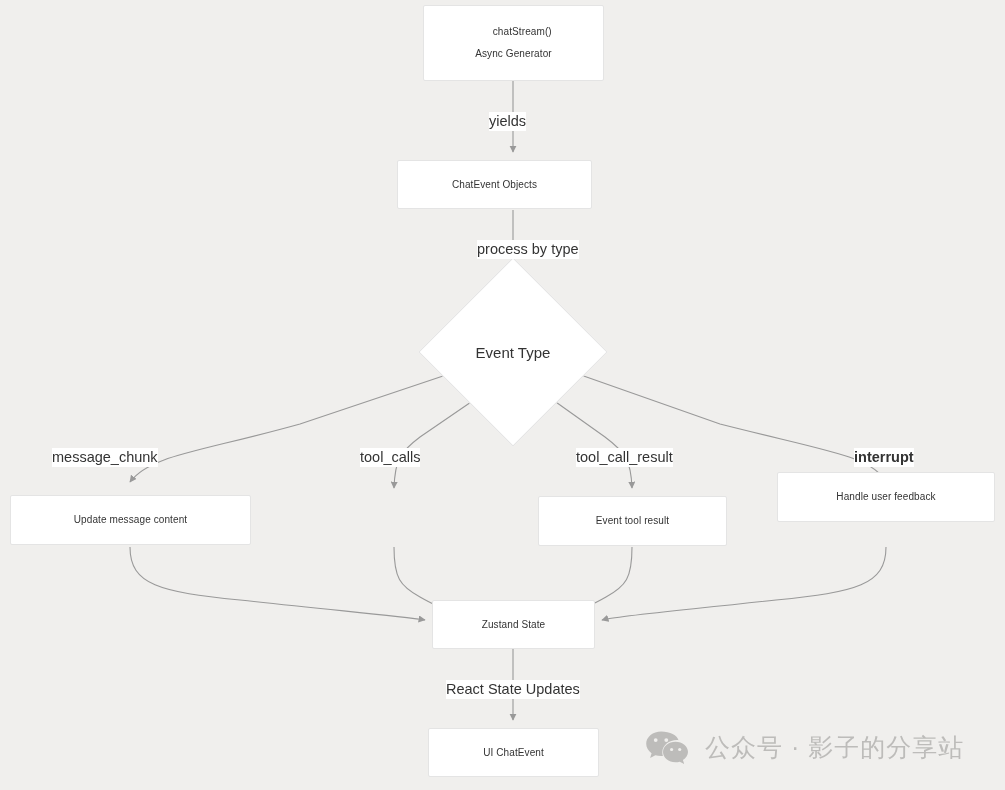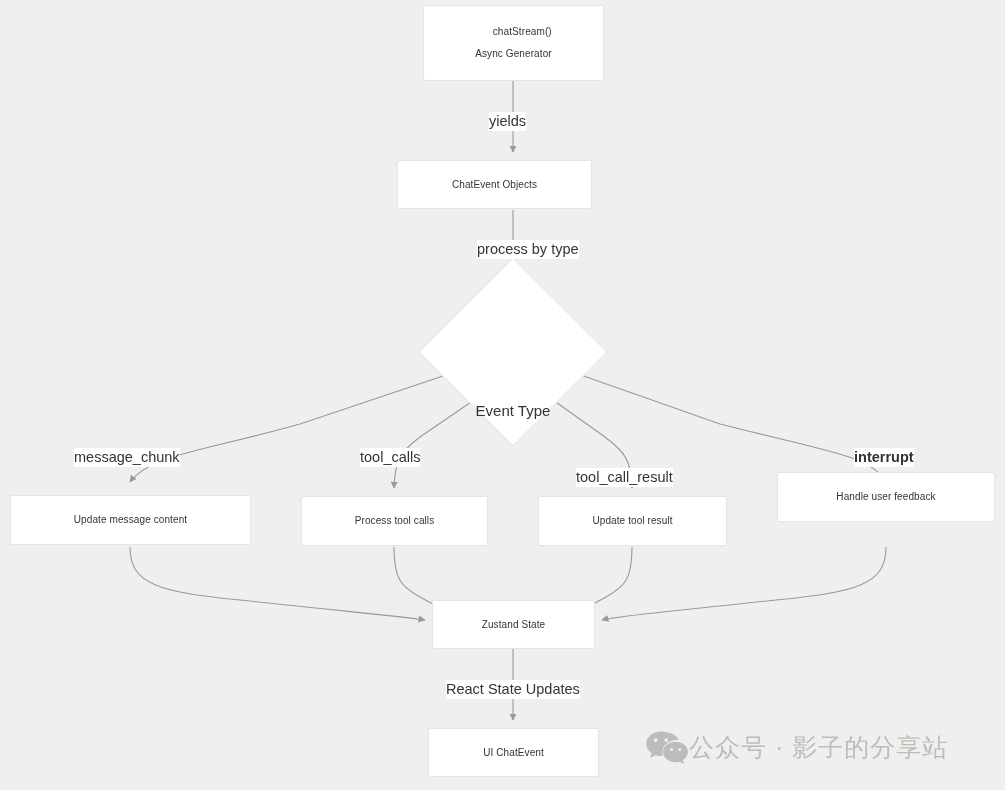--- a/index.html
+++ b/index.html
@@ -66,21 +66,21 @@
     color: #333333;
     font-size: 14.5px;
     line-height: 19px;
     padding: 0 0;
     white-space: nowrap;
   }
   .watermark {
     position: absolute;
     display: flex;
     align-items: center;
-    gap: 0;
+    gap: 16px;
     color: #bdbcba;
     font-size: 25px;
     letter-spacing: 1px;
     user-select: none;
   }
   .wm-icon { display: block; }
 </style>
 </head>
 <body>
 
@@ -114,57 +114,54 @@
   <div class="node" style="left:423px; top:5px; width:181px; height:76px;">
     <span class="nlabel">chatStream()
 Async Generator</span>
   </div>
 
   <div class="node" style="left:397px; top:160px; width:195px; height:49px;">
     <span class="nlabel">ChatEvent Objects</span>
   </div>
 
   <div class="diamond" style="left:446px; top:285px;"></div>
-  <div class="diamond-text" style="left:446px; top:285px; width:134px; height:134px;align-items:flex-end;">
+  <div class="diamond-text" style="left:446px; top:285px; width:134px; height:134px;">
     <span>Event Type</span>
   </div>
 
   <div class="node" style="left:10px; top:495px; width:241px; height:50px;">
     <span class="nlabel">Update message content</span>
   </div>
 
-  <div class="node" style="left:301px; top:496px; width:187px; height:50px;">
-    <span class="nlabel">Process tool calls</span>
-  </div>
 
   <div class="node" style="left:538px; top:496px; width:189px; height:50px;">
-    <span class="nlabel">Update tool result</span>
+    <span class="nlabel">Event tool result</span>
   </div>
 
   <div class="node" style="left:777px; top:472px; width:218px; height:50px;">
     <span class="nlabel">Handle user feedback</span>
   </div>
 
   <div class="node" style="left:432px; top:600px; width:163px; height:49px;">
     <span class="nlabel">Zustand State</span>
   </div>
 
   <div class="node" style="left:428px; top:728px; width:171px; height:49px;">
     <span class="nlabel">UI ChatEvent</span>
   </div>
 
   <div class="edge-label" style="left:489px; top:112px;">yields</div>
 
   <div class="edge-label" style="left:454px; top:240px;margin-left:23px;">process by type</div>
 
-  <div class="edge-label" style="left:74px; top:448px;">message_chunk</div>
+  <div class="edge-label" style="left:52px; top:448px;">message_chunk</div>
 
   <div class="edge-label" style="left:360px; top:448px;">tool_calls</div>
 
-  <div class="edge-label" style="left:576px; top:448px;margin-top:20px;">tool_call_result</div>
+  <div class="edge-label" style="left:576px; top:448px;">tool_call_result</div>
 
   <div class="edge-label" style="left:854px; top:448px;font-weight:bold;">interrupt</div>
 
   <div class="edge-label" style="left:438px; top:680px;margin-left:8px;">React State Updates</div>
 
   <div class="watermark" style="left:645px; top:730px;">
     <svg class="wm-icon" width="44" height="34" viewBox="0 0 44 34">
       <g fill="#bdbcba">
         <path d="M16.2 1.5C7.9 1.5 1.2 7 1.2 13.8c0 3.8 2.1 7.2 5.4 9.5l-1.5 4.6 5.3-2.7c1.8.5 3.7.8 5.8.8.6 0 1.2 0 1.7-.1-.4-1.1-.6-2.3-.6-3.5 0-6.8 6.6-12.3 14.7-12.3.5 0 1 0 1.5.1C32.3 5.4 25 1.5 16.2 1.5z"></path>
         <circle cx="10.7" cy="10.1" r="1.9" fill="#f0efed"></circle>

